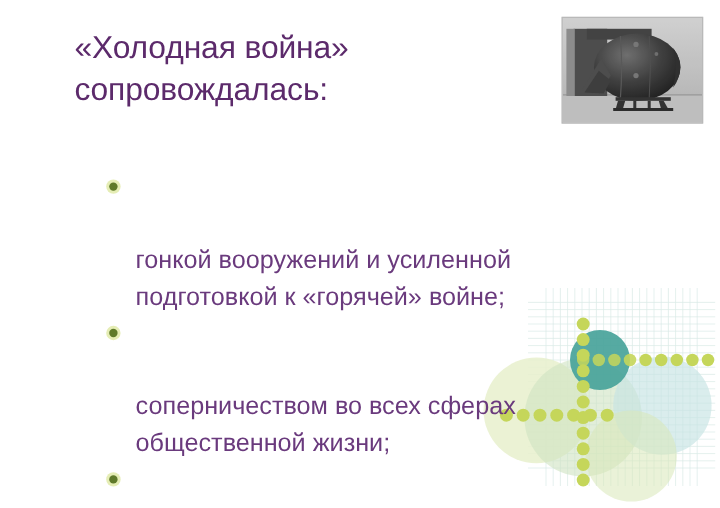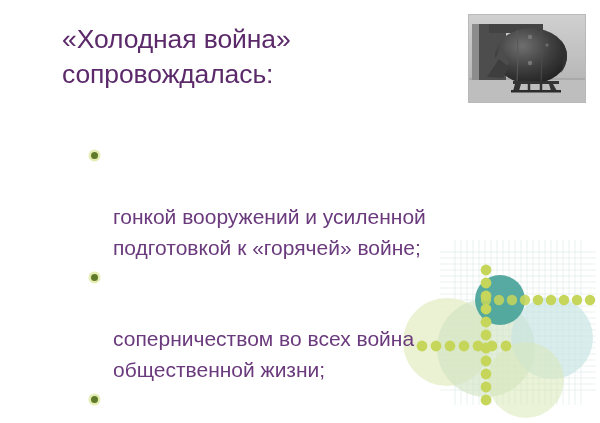--- a/index.html
+++ b/index.html
@@ -249,21 +249,21 @@
 сопровождалась:</div>
 
   <ul class="bullets">
     <li class="bullet-item">
       <span class="bullet-marker"></span>
       <span>гонкой вооружений и усиленной
 подготовкой к «горячей» войне;</span>
     </li>
     <li class="bullet-item">
       <span class="bullet-marker"></span>
-      <span>соперничеством во всех война
+      <span>соперничеством во всех сферах
 общественной жизни;</span>
     </li>
     <li class="bullet-item">
       <span class="bullet-marker"></span>
       
     </li>
 
   </ul>
 
 </div>

